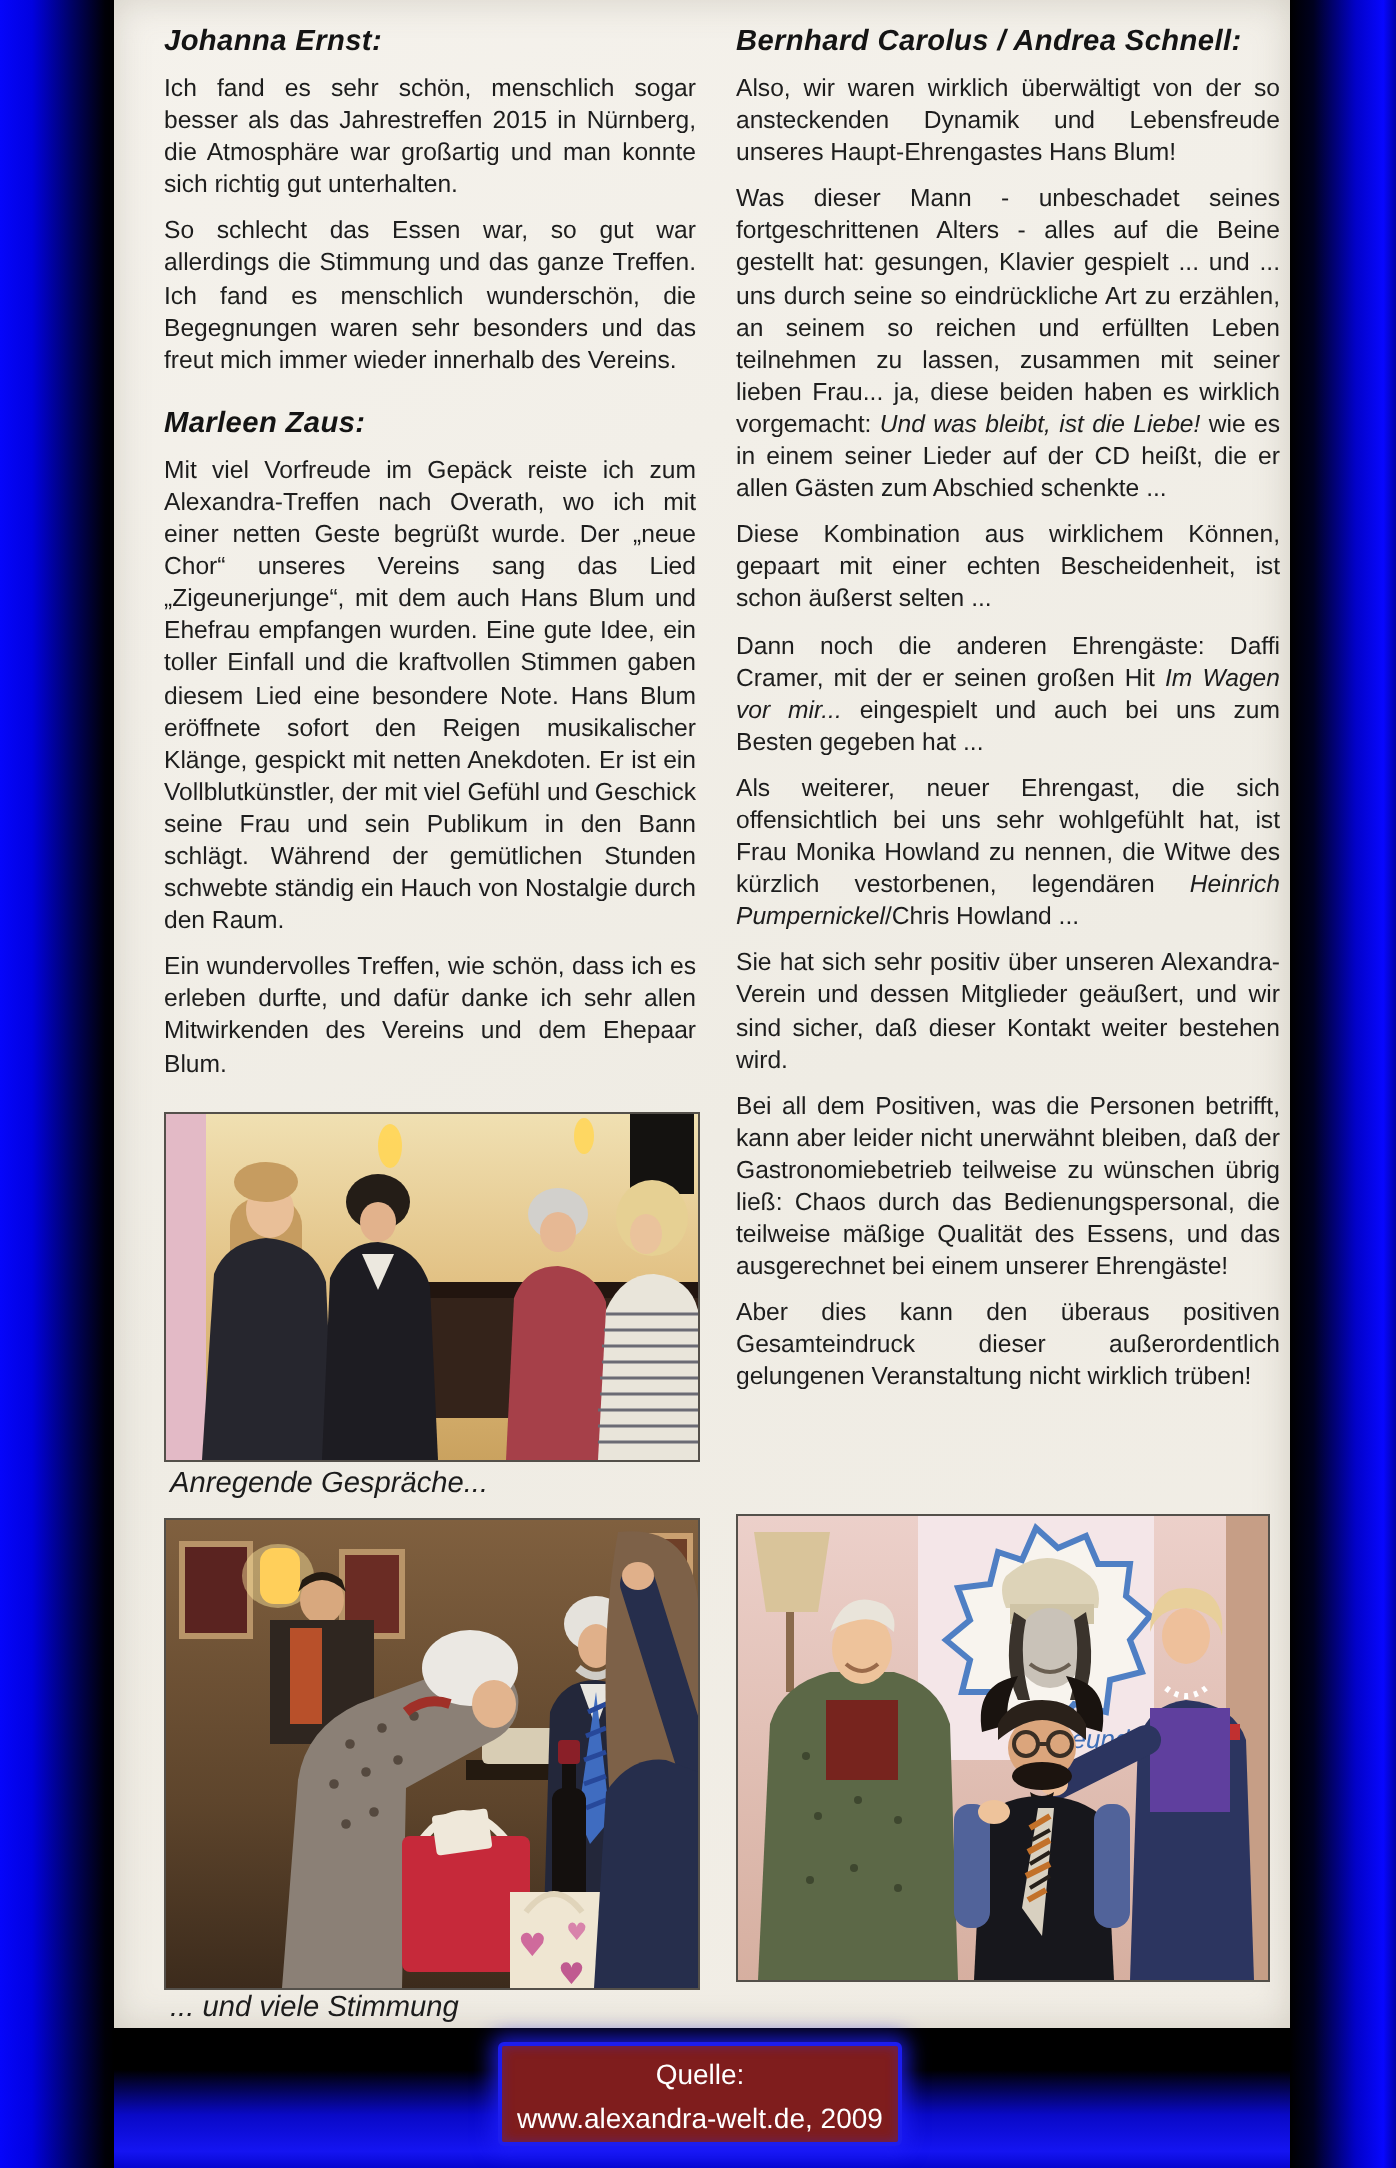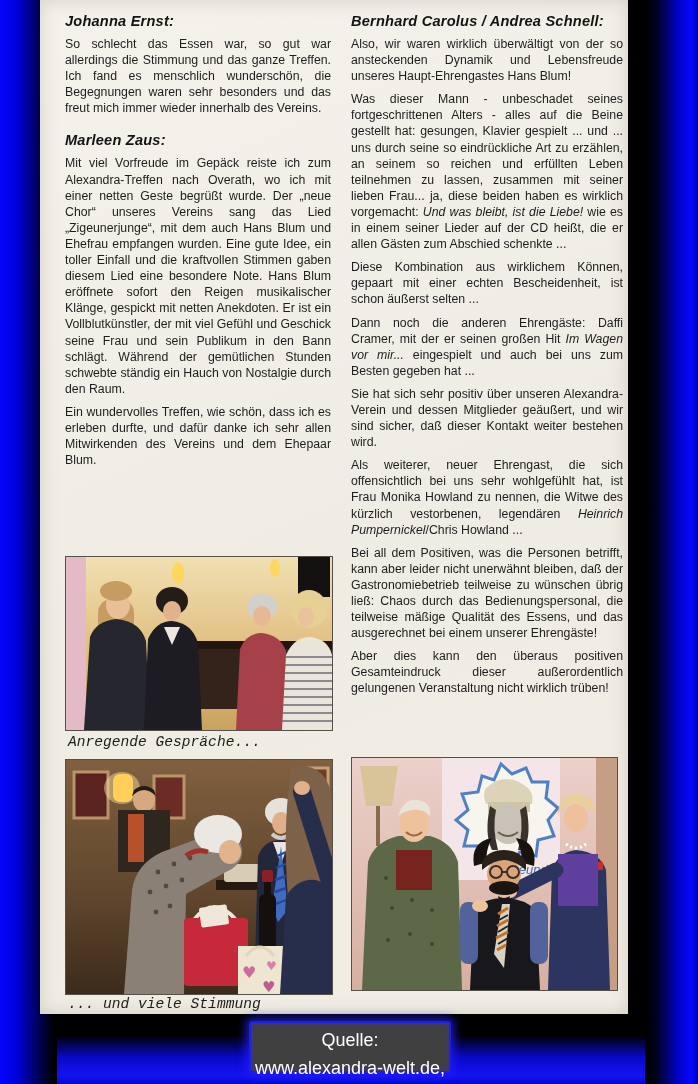--- a/index.html
+++ b/index.html
@@ -9,74 +9,75 @@
     font-family:"Liberation Sans", sans-serif;
   }
   
   .border-left{position:absolute;left:0;top:0;width:57px;height:1084px;z-index:2;
     background:linear-gradient(to right,#0505fa 0%,#0101e0 28%,#000268 62%,#000008 92%,#000 100%);}
   .border-right{position:absolute;right:0;top:0;width:53px;height:1084px;z-index:2;
     background:linear-gradient(to right,#000 0%,#000120 22%,#0202c8 62%,#0707ff 88%,#0202a8 100%);}
   .border-bottom{position:absolute;left:0;top:1014px;width:698px;height:70px;z-index:1;
     background:linear-gradient(to bottom,#000 0%,#000 30%,#0909c6 62%,#1414f2 88%,#0707d0 100%);}
   
-  .page{position:absolute;left:40px;top:0;width:588px;height:1014px;z-index:3;
+  .page{position:absolute;left:57px;top:0;width:588px;height:1014px;z-index:3;
     background:linear-gradient(155deg,#f5f2ec 0%,#efecE4 55%,#f2eee6 100%);
     box-shadow:inset 0 0 18px rgba(120,110,90,.25);}
   .col{position:absolute;top:0;overflow:hidden;}
   .col1{left:25px;width:266px;height:548px;}
   .col2{left:311px;width:272px;height:752px;}
   h2{font-size:14.6px;font-style:italic;font-weight:bold;color:#141414;
      margin:16px 0 7px;letter-spacing:.2px;}
   .col h2:first-child{margin-top:13px;}
   p.body-text{font-size:12.3px;line-height:16.1px;text-align:justify;
      color:#1d1d1d;margin:0 0 7px;hyphens:auto;}
   .emph{}
   figure{position:absolute;margin:0;border:1px solid #54504a;box-sizing:border-box;
      background:#888;}
   figure svg{display:block;}
   .fig1{left:25px;top:556px;width:268px;height:175px;}
   .fig2{left:25px;top:759px;width:268px;height:236px;}
   .fig3{left:311px;top:757px;width:267px;height:234px;}
-  .caption{position:absolute;font-family:Liberation Mono, monospace;font-style:italic;
+  .caption{position:absolute;font-family:Liberation Sans, sans-serif;font-style:italic;
      font-size:14.6px;color:#1c1c1c;white-space:nowrap;text-align:right;}
   .cap1{left:28px;top:734px;}
   .cap2{left:28px;top:996px;}
   .cap3{left:314px;top:996px;}
   
   .source-box{position:absolute;left:249px;top:1021px;width:202px;height:52px;z-index:4;
-    background:#404040;border:2px solid #1d1dee;border-radius:3px;box-sizing:border-box;
+    background:#7f1d1d;border:2px solid #1d1dee;border-radius:3px;box-sizing:border-box;
     box-shadow:0 0 10px 3px rgba(30,30,250,.8), inset 0 0 6px rgba(40,40,255,.35);
-    color:#fff;text-align:center;font-size:18px;line-height:1.55;padding-top:4px;}
+    color:#fff;text-align:center;font-size:14px;line-height:1.55;padding-top:4px;}
 </style>
 </head>
 <body>
 
 <div class="border-left"></div>
 <div class="border-right"></div>
 <div class="border-bottom"></div>
 
 <div class="page">
 
   <div class="col col1">
     <h2>Johanna Ernst:</h2>
+    <p class="body-text">Ich fand es sehr schön, menschlich sogar besser als das Jahrestreffen 2015 in Nürnberg, die Atmosphäre war großartig und man konnte sich richtig gut unterhalten.</p>
     <p class="body-text">So schlecht das Essen war, so gut war allerdings die Stimmung und das ganze Treffen. Ich fand es menschlich wunderschön, die Begegnungen waren sehr besonders und das freut mich immer wieder innerhalb des Vereins.</p>
     <h2>Marleen Zaus:</h2>
     <p class="body-text">Mit viel Vorfreude im Gepäck reiste ich zum Alexandra-Treffen nach Overath, wo ich mit einer netten Geste begrüßt wurde. Der „neue Chor“ unseres Vereins sang das Lied „Zigeunerjunge“, mit dem auch Hans Blum und Ehefrau empfangen wurden. Eine gute Idee, ein toller Einfall und die kraftvollen Stimmen gaben diesem Lied eine besondere Note. Hans Blum eröffnete sofort den Reigen musikalischer Klänge, gespickt mit netten Anekdoten. Er ist ein Vollblutkünstler, der mit viel Gefühl und Geschick seine Frau und sein Publikum in den Bann schlägt. Während der gemütlichen Stunden schwebte ständig ein Hauch von Nostalgie durch den Raum.</p>
     <p class="body-text">Ein wundervolles Treffen, wie schön, dass ich es erleben durfte, und dafür danke ich sehr allen Mitwirkenden des Vereins und dem Ehepaar Blum.</p>
   </div>
 
   <div class="col col2">
     <h2>Bernhard Carolus / Andrea Schnell:</h2>
     <p class="body-text">Also, wir waren wirklich überwältigt von der so ansteckenden Dynamik und Lebensfreude unseres Haupt-Ehrengastes Hans Blum!</p>
     <p class="body-text"><span>Was dieser Mann - unbeschadet seines fortgeschrittenen Alters - alles auf die Beine gestellt hat: gesungen, Klavier gespielt ... und ... uns durch seine so eindrückliche Art zu erzählen, an seinem so reichen und erfüllten Leben teilnehmen zu lassen, zusammen mit seiner lieben Frau... ja, diese beiden haben es wirklich vorgemacht: </span><i class="emph">Und was bleibt, ist die Liebe!</i><span> wie es in einem seiner Lieder auf der CD heißt, die er allen Gästen zum Abschied schenkte ...</span></p>
     <p class="body-text">Diese Kombination aus wirklichem Können, gepaart mit einer echten Bescheidenheit, ist schon äußerst selten ...</p>
     <p class="body-text"><span>Dann noch die anderen Ehrengäste: Daffi Cramer, mit der er seinen großen Hit </span><i class="emph">Im Wagen vor mir...</i><span> eingespielt und auch bei uns zum Besten gegeben hat ...</span></p>
+    <p class="body-text"><span>Als weiterer, neuer Ehrengast, die sich offensichtlich bei uns sehr wohlgefühlt hat, ist Frau Monika Howland zu nennen, die Witwe des kürzlich vestorbenen, legendären </span><i class="emph">Heinrich Pumpernickel</i><span>/Chris Howland ...</span></p>
     <p class="body-text">Sie hat sich sehr positiv über unseren Alexandra-Verein und dessen Mitglieder geäußert, und wir sind sicher, daß dieser Kontakt weiter bestehen wird.</p>
-    <p class="body-text"><span>Als weiterer, neuer Ehrengast, die sich offensichtlich bei uns sehr wohlgefühlt hat, ist Frau Monika Howland zu nennen, die Witwe des kürzlich vestorbenen, legendären </span><i class="emph">Heinrich Pumpernickel</i><span>/Chris Howland ...</span></p>
     <p class="body-text">Bei all dem Positiven, was die Personen betrifft, kann aber leider nicht unerwähnt bleiben, daß der Gastronomiebetrieb teilweise zu wünschen übrig ließ: Chaos durch das Bedienungspersonal, die teilweise mäßige Qualität des Essens, und das ausgerechnet bei einem unserer Ehrengäste!</p>
     <p class="body-text">Aber dies kann den überaus positiven Gesamteindruck dieser außerordentlich gelungenen Veranstaltung nicht wirklich trüben!</p>
   </div>
 
   <figure class="fig1">
     <svg width="266" height="173" viewBox="0 0 266 173" xmlns="http://www.w3.org/2000/svg">
       <defs>
         <linearGradient id="p1bg" x1="0" y1="0" x2="0" y2="1">
           <stop offset="0" stop-color="#f0e0b2"></stop>
             <stop offset="0.55" stop-color="#e0bd7e"></stop>

